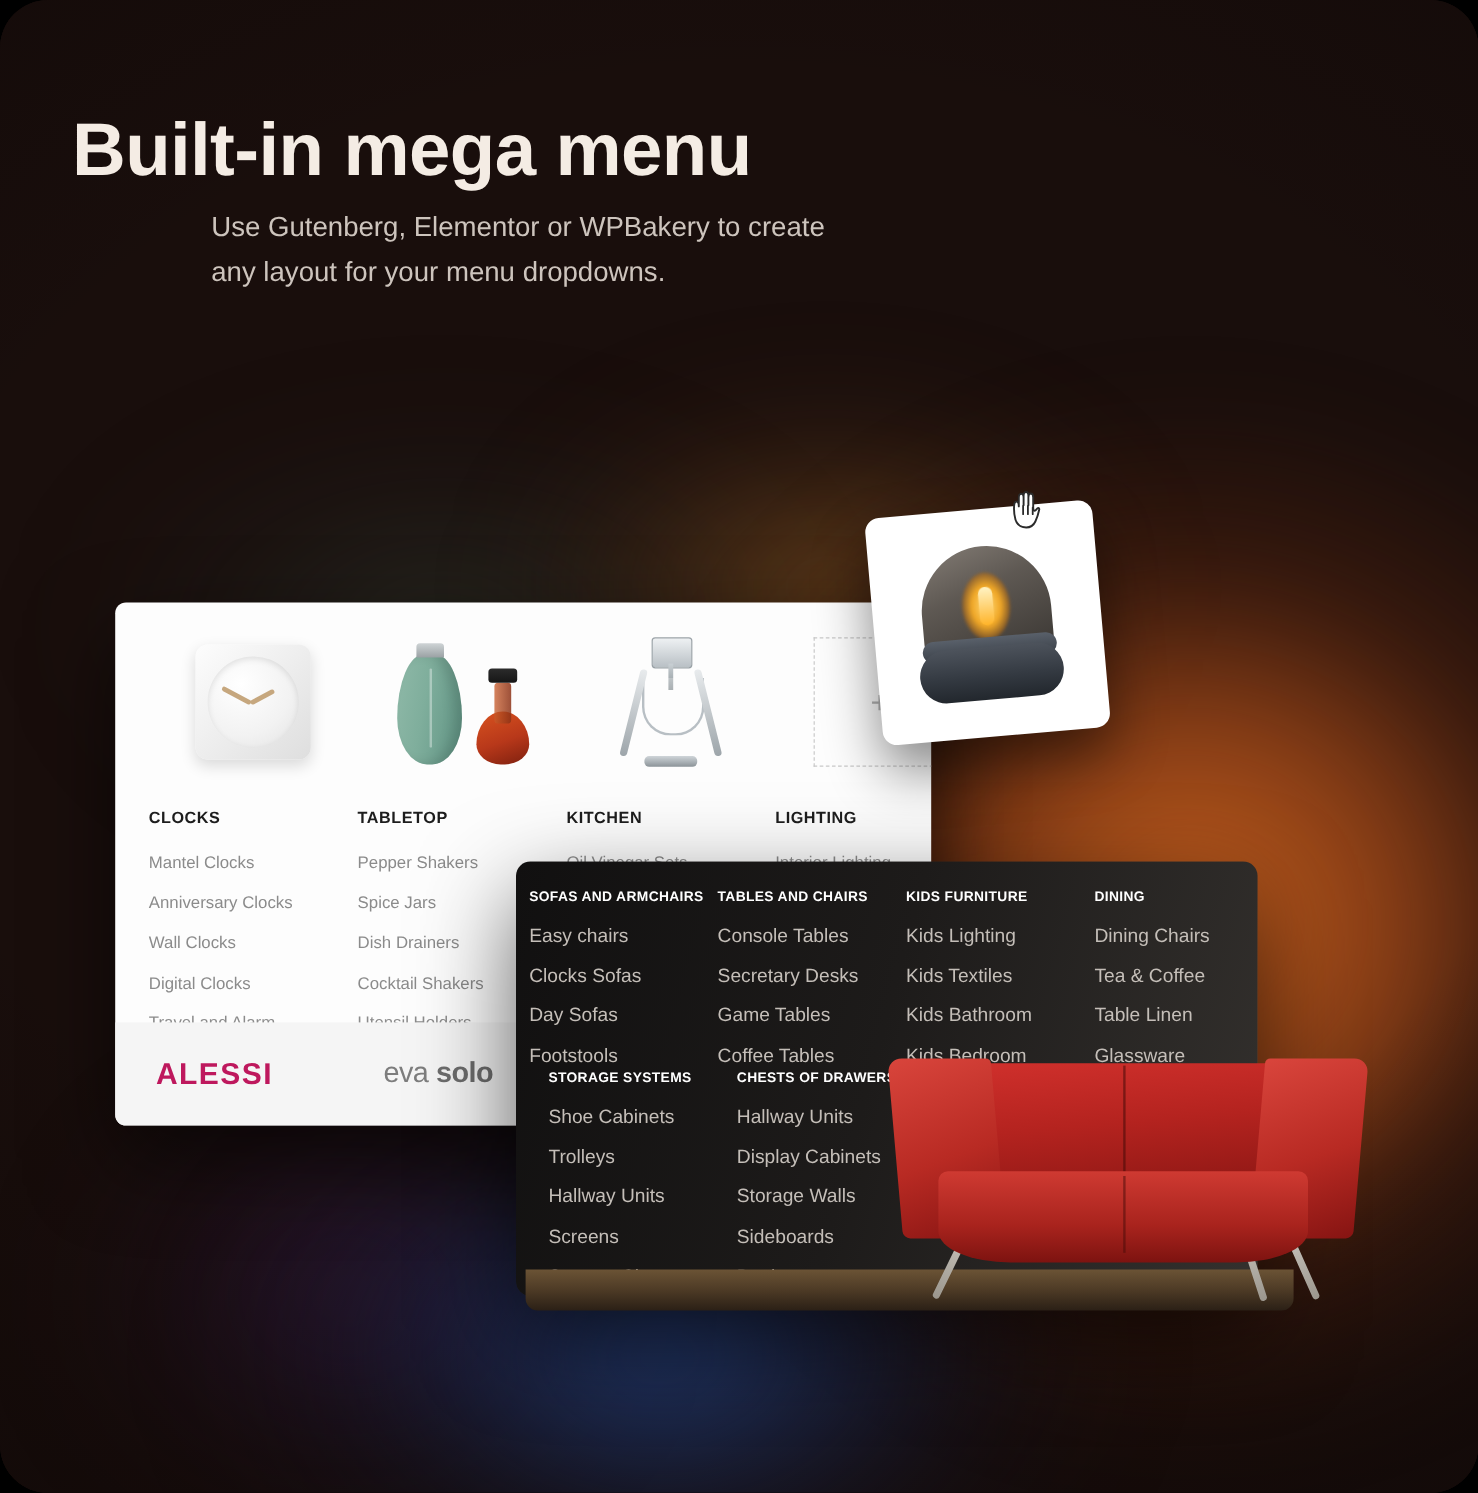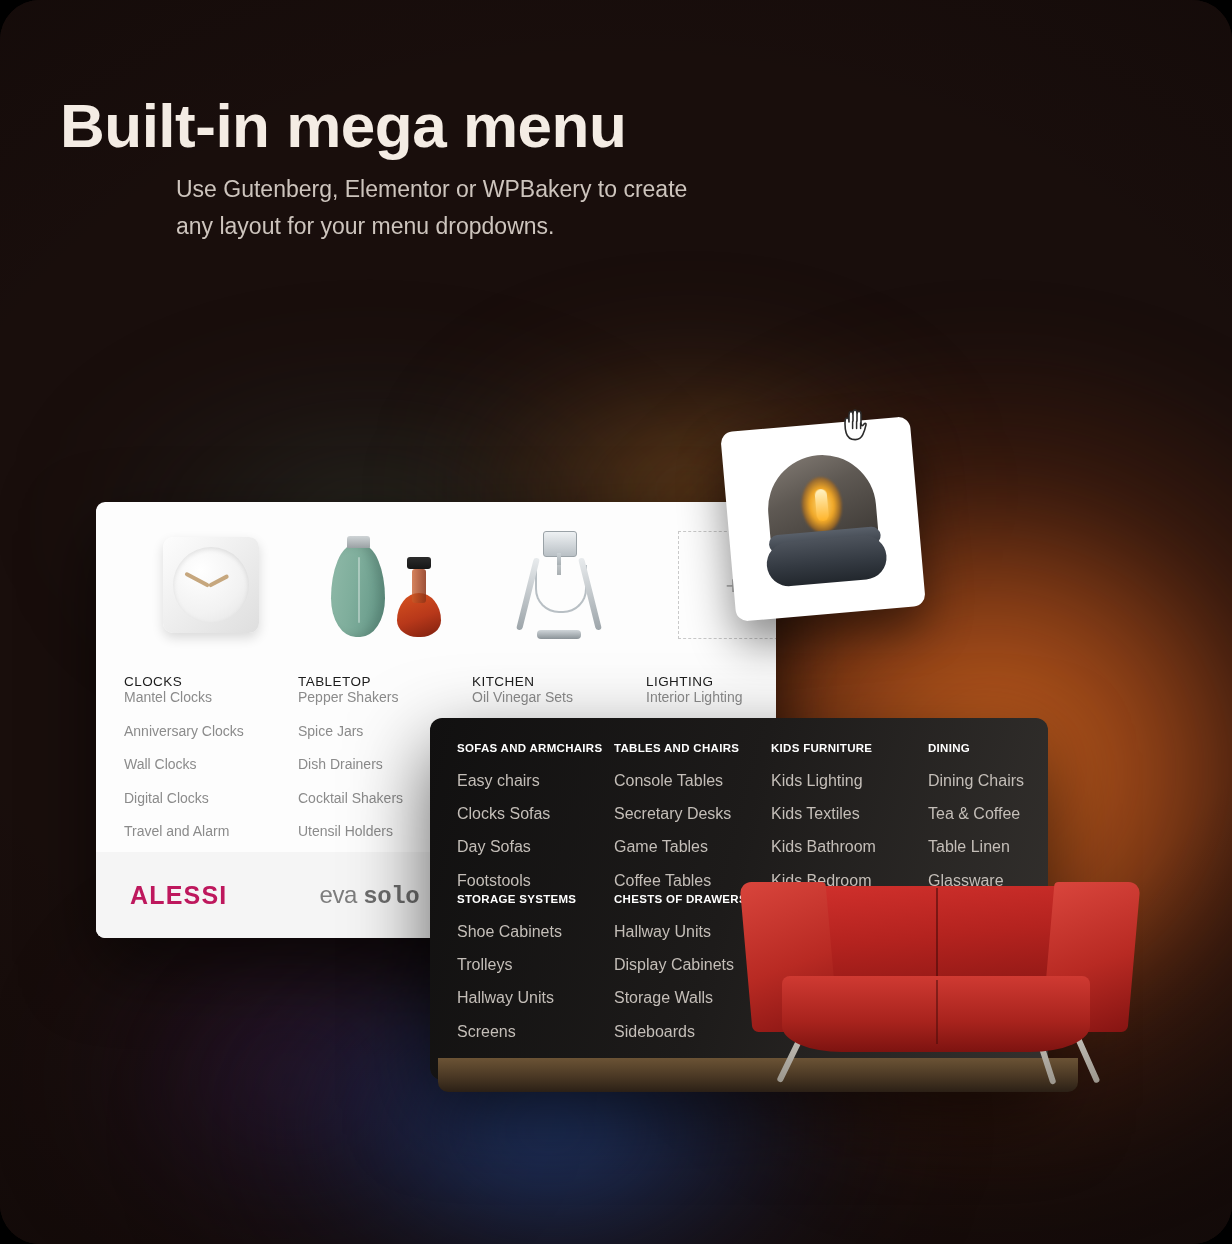--- a/index.html
+++ b/index.html
@@ -158,23 +158,24 @@
   }
   .thumb {
     height: 110px;
     display: flex;
     align-items: center;
     justify-content: center;
     margin-bottom: 34px;
   }
   .wcol-title {
     font-size: 13.5px;
-    font-weight: 400;
+    font-weight: 700;
     color: #1d1d1d;
     letter-spacing: 0.45px;
+    margin-bottom: 21px;
   }
   .wcol-item {
     font-size: 14px;
     color: #8b8b8b;
     margin-bottom: 16px;
     line-height: 1.25;
     white-space: nowrap;
   }
   .dropzone {
     width: 108px;
@@ -206,21 +207,21 @@
     letter-spacing: 1.2px;
     color: #be185d;
     font-family: "Liberation Sans", sans-serif;
   }
   .brand-eva {
     font-size: 24px;
     color: #7d7d7d;
     letter-spacing: -0.4px;
     font-family: "Liberation Sans", sans-serif;
   }
-  .brand-eva b { font-weight: 800; color: #6d6d6d; font-family: Liberation Mono, monospace; }
+  .brand-eva b { font-weight: 800; color: #6d6d6d; }
 
   
   .art { position: relative; }
 
   
   .art-clock { width: 96px; height: 96px; }
   .clock-body {
     position: absolute; inset: 0;
     background: linear-gradient(135deg,#fdfdfd 0%,#ececec 55%,#dedede 100%);
     border-radius: 10px;
@@ -313,21 +314,21 @@
     background: linear-gradient(105deg,#111010 0%,#1d1b1a 48%,#34312e 100%);
     border-radius: 12px;
     box-shadow: 0 30px 80px rgba(0,0,0,0.62);
     overflow: hidden;
     z-index: 20;
   }
   .dark-group {
     position: absolute;
     display: flex;
   }
-  .dark-group-1 { left: 27px; top: 24px; align-items: center; }
+  .dark-group-1 { left: 11px; top: 24px; align-items: center; }
   .dark-group-2 { left: 27px; top: 175px; }
   .dcol { width: 157px; flex: 0 0 157px; }
   .dcol-title {
     font-size: 11.5px;
     font-weight: 700;
     color: #ffffff;
     letter-spacing: 0.3px;
     margin-bottom: 17px;
     white-space: nowrap;
   }

